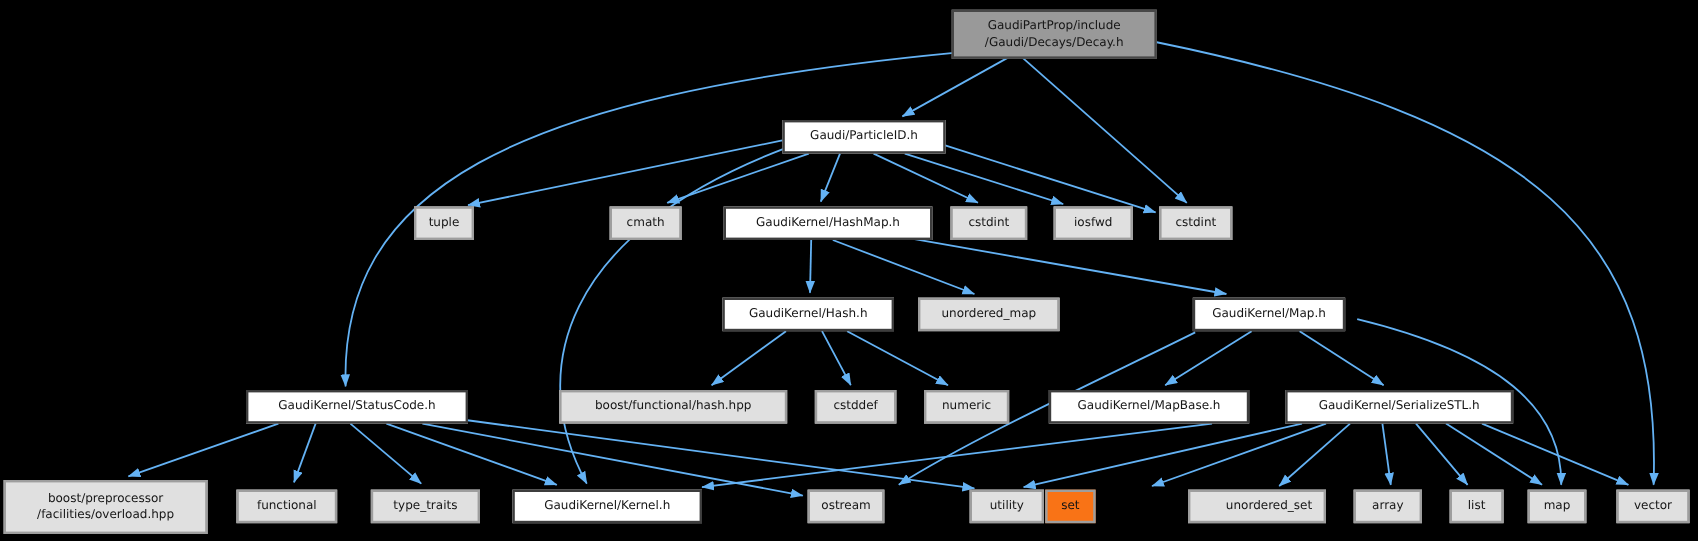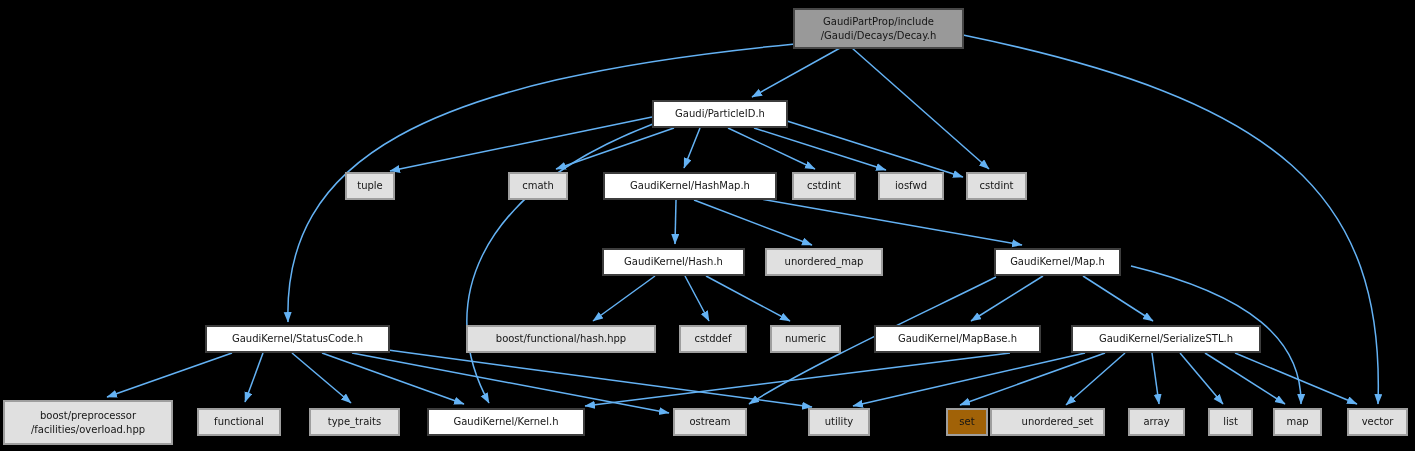--- a/index.html
+++ b/index.html
@@ -91,21 +91,21 @@
     <div class="node plain" style="left: 466px; top: 325px; width: 190px; height: 28px; background: rgb(224, 224, 224); border-color: rgb(158, 158, 158);">boost/functional/hash.hpp</div>
     <div class="node plain" style="left: 679px; top: 325px; width: 68px; height: 28px; background: rgb(224, 224, 224); border-color: rgb(158, 158, 158);">cstddef</div>
     <div class="node plain" style="left: 770px; top: 325px; width: 71px; height: 28px; background: rgb(224, 224, 224); border-color: rgb(158, 158, 158);">numeric</div>
     <div class="node linked" style="left: 874px; top: 325px; width: 167px; height: 28px; background: rgb(255, 255, 255); border-color: rgb(61, 61, 61);">GaudiKernel/MapBase.h</div>
     <div class="node linked" style="left: 1071px; top: 325px; width: 190px; height: 28px; background: rgb(255, 255, 255); border-color: rgb(61, 61, 61);">GaudiKernel/SerializeSTL.h</div>
     <div class="node plain" style="left: 3px; top: 400px; width: 170px; height: 45px; background: rgb(224, 224, 224); border-color: rgb(158, 158, 158);">boost/preprocessor
 /facilities/overload.hpp</div>
     <div class="node plain" style="left: 197px; top: 408px; width: 84px; height: 28px; background: rgb(224, 224, 224); border-color: rgb(158, 158, 158);">functional</div>
     <div class="node plain" style="left: 309px; top: 408px; width: 91px; height: 28px; background: rgb(224, 224, 224); border-color: rgb(158, 158, 158);">type_traits</div>
     <div class="node linked" style="left: 427px; top: 408px; width: 158px; height: 28px; background: rgb(255, 255, 255); border-color: rgb(61, 61, 61);">GaudiKernel/Kernel.h</div>
-    <div class="node plain" style="left: 673px; top: 408px; width: 74px; height: 28px; background: rgb(224, 224, 224); border-color: rgb(158, 158, 158);">ostream</div>
+    <div class="node plain" style="left: 673px; top: 408px; width: 64px; height: 28px; background: rgb(224, 224, 224); border-color: rgb(158, 158, 158);">ostream</div>
     <div class="node plain" style="left: 808px; top: 408px; width: 62px; height: 28px; background: rgb(224, 224, 224); border-color: rgb(158, 158, 158);">utility</div>
-    <div class="node plain" style="left: 946px; top: 408px; width: 42px; height: 28px; background: #a16207; border-color: rgb(158, 158, 158);">set</div>
+    <div class="node plain" style="left: 871px; top: 408px; width: 42px; height: 28px; background: #f97316; border-color: rgb(158, 158, 158);">set</div>
     <div class="node plain" style="left: 990px; top: 408px; width: 115px; height: 28px; background: rgb(224, 224, 224); border-color: rgb(158, 158, 158); padding-left: 20px;">unordered_set</div>
     <div class="node plain" style="left: 1128px; top: 408px; width: 57px; height: 28px; background: rgb(224, 224, 224); border-color: rgb(158, 158, 158);">array</div>
     <div class="node plain" style="left: 1208px; top: 408px; width: 45px; height: 28px; background: rgb(224, 224, 224); border-color: rgb(158, 158, 158);">list</div>
     <div class="node plain" style="left: 1273px; top: 408px; width: 49px; height: 28px; background: rgb(224, 224, 224); border-color: rgb(158, 158, 158);">map</div>
     <div class="node plain" style="left: 1347px; top: 408px; width: 61px; height: 28px; background: rgb(224, 224, 224); border-color: rgb(158, 158, 158);">vector</div>
   </div>
 
 </body></html>

